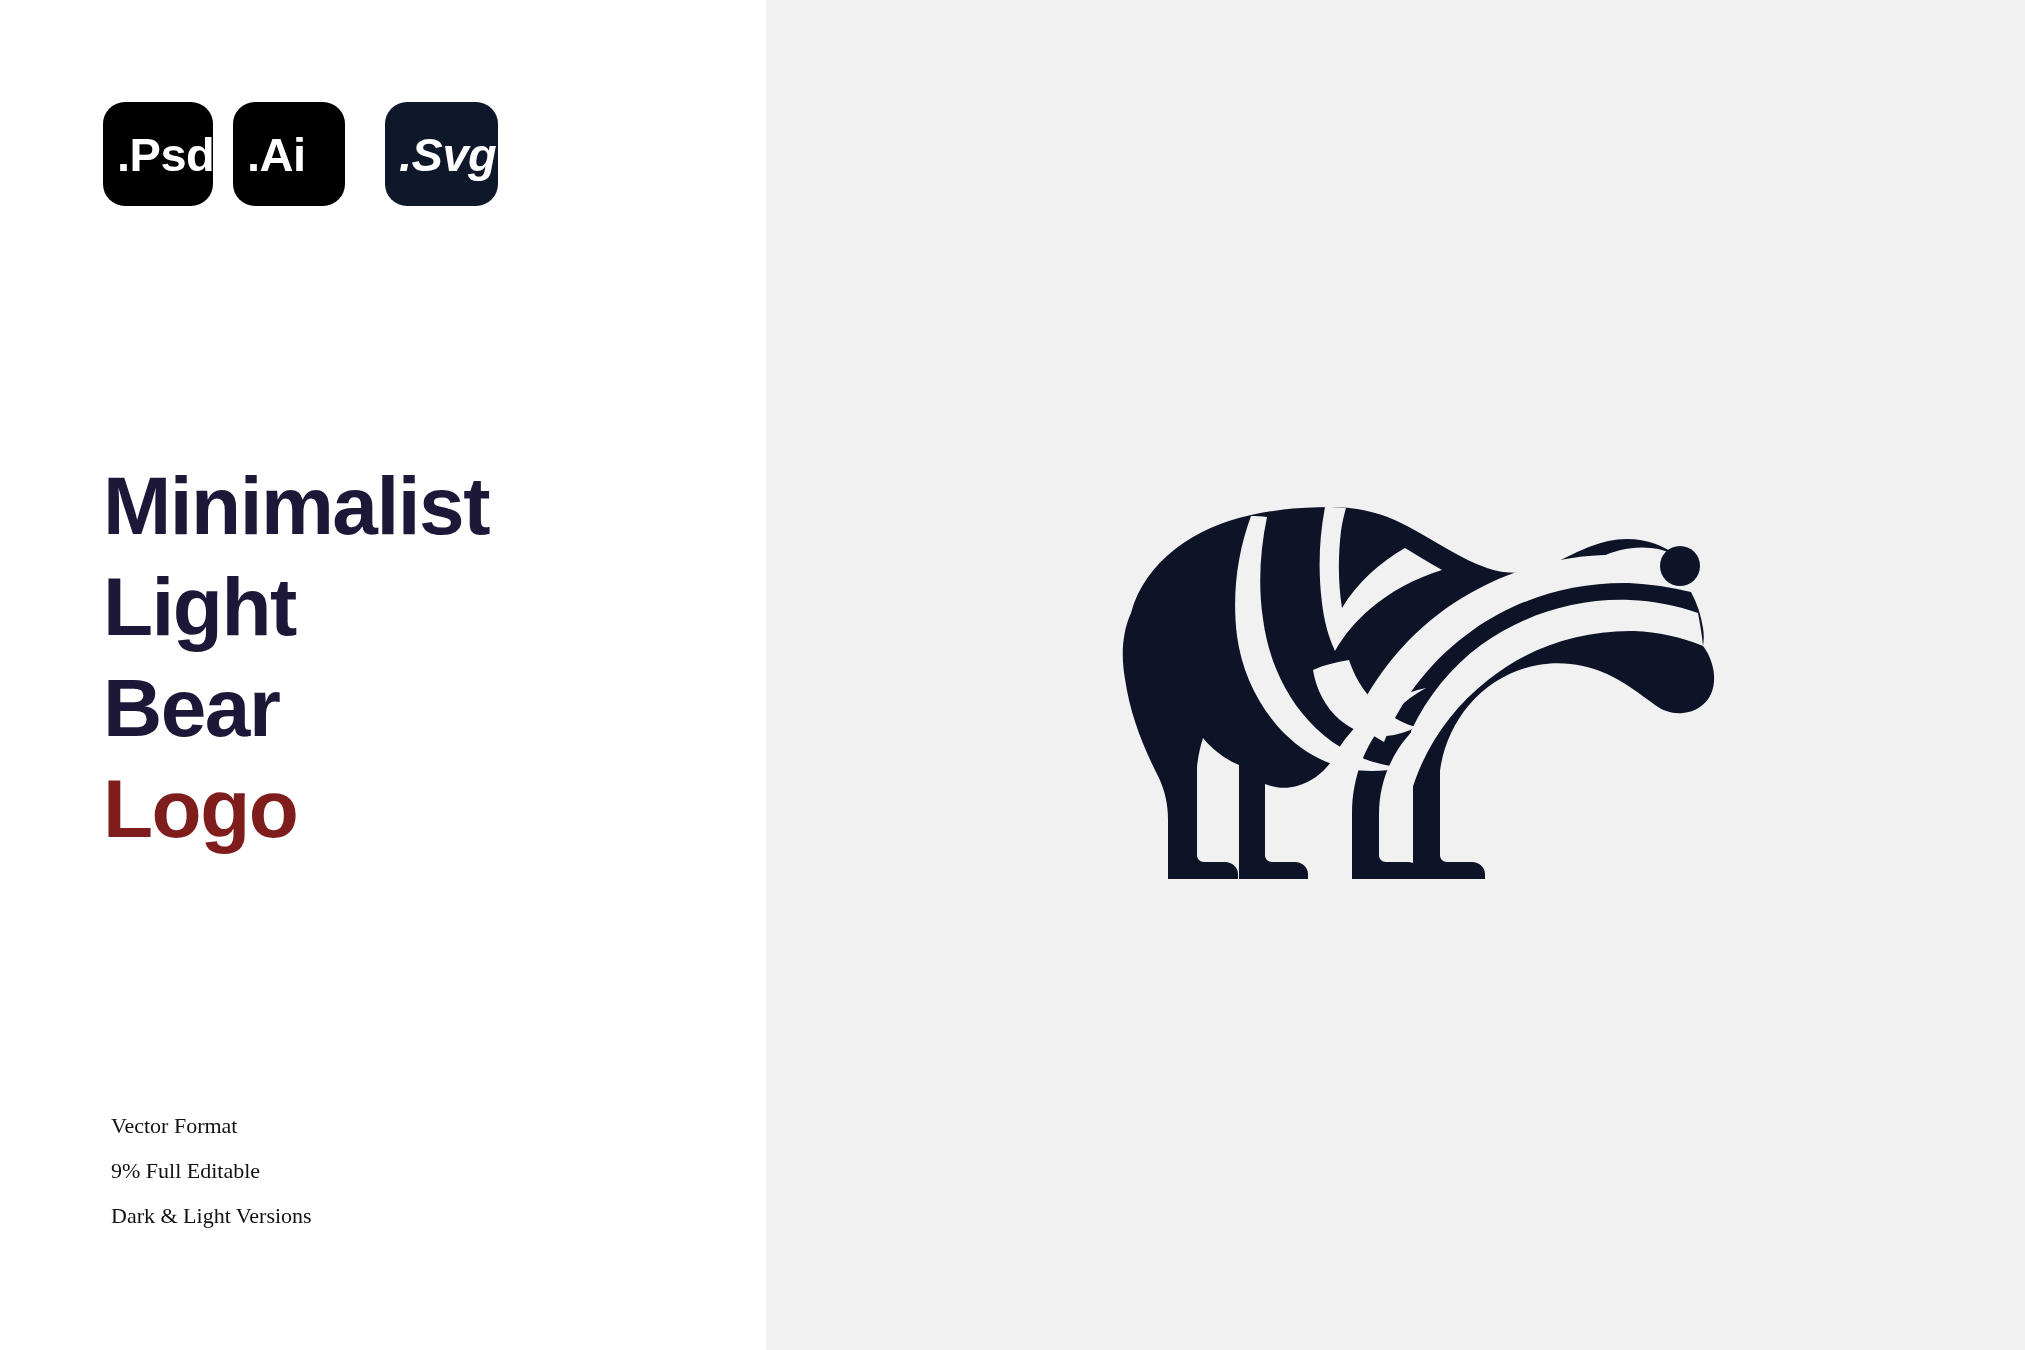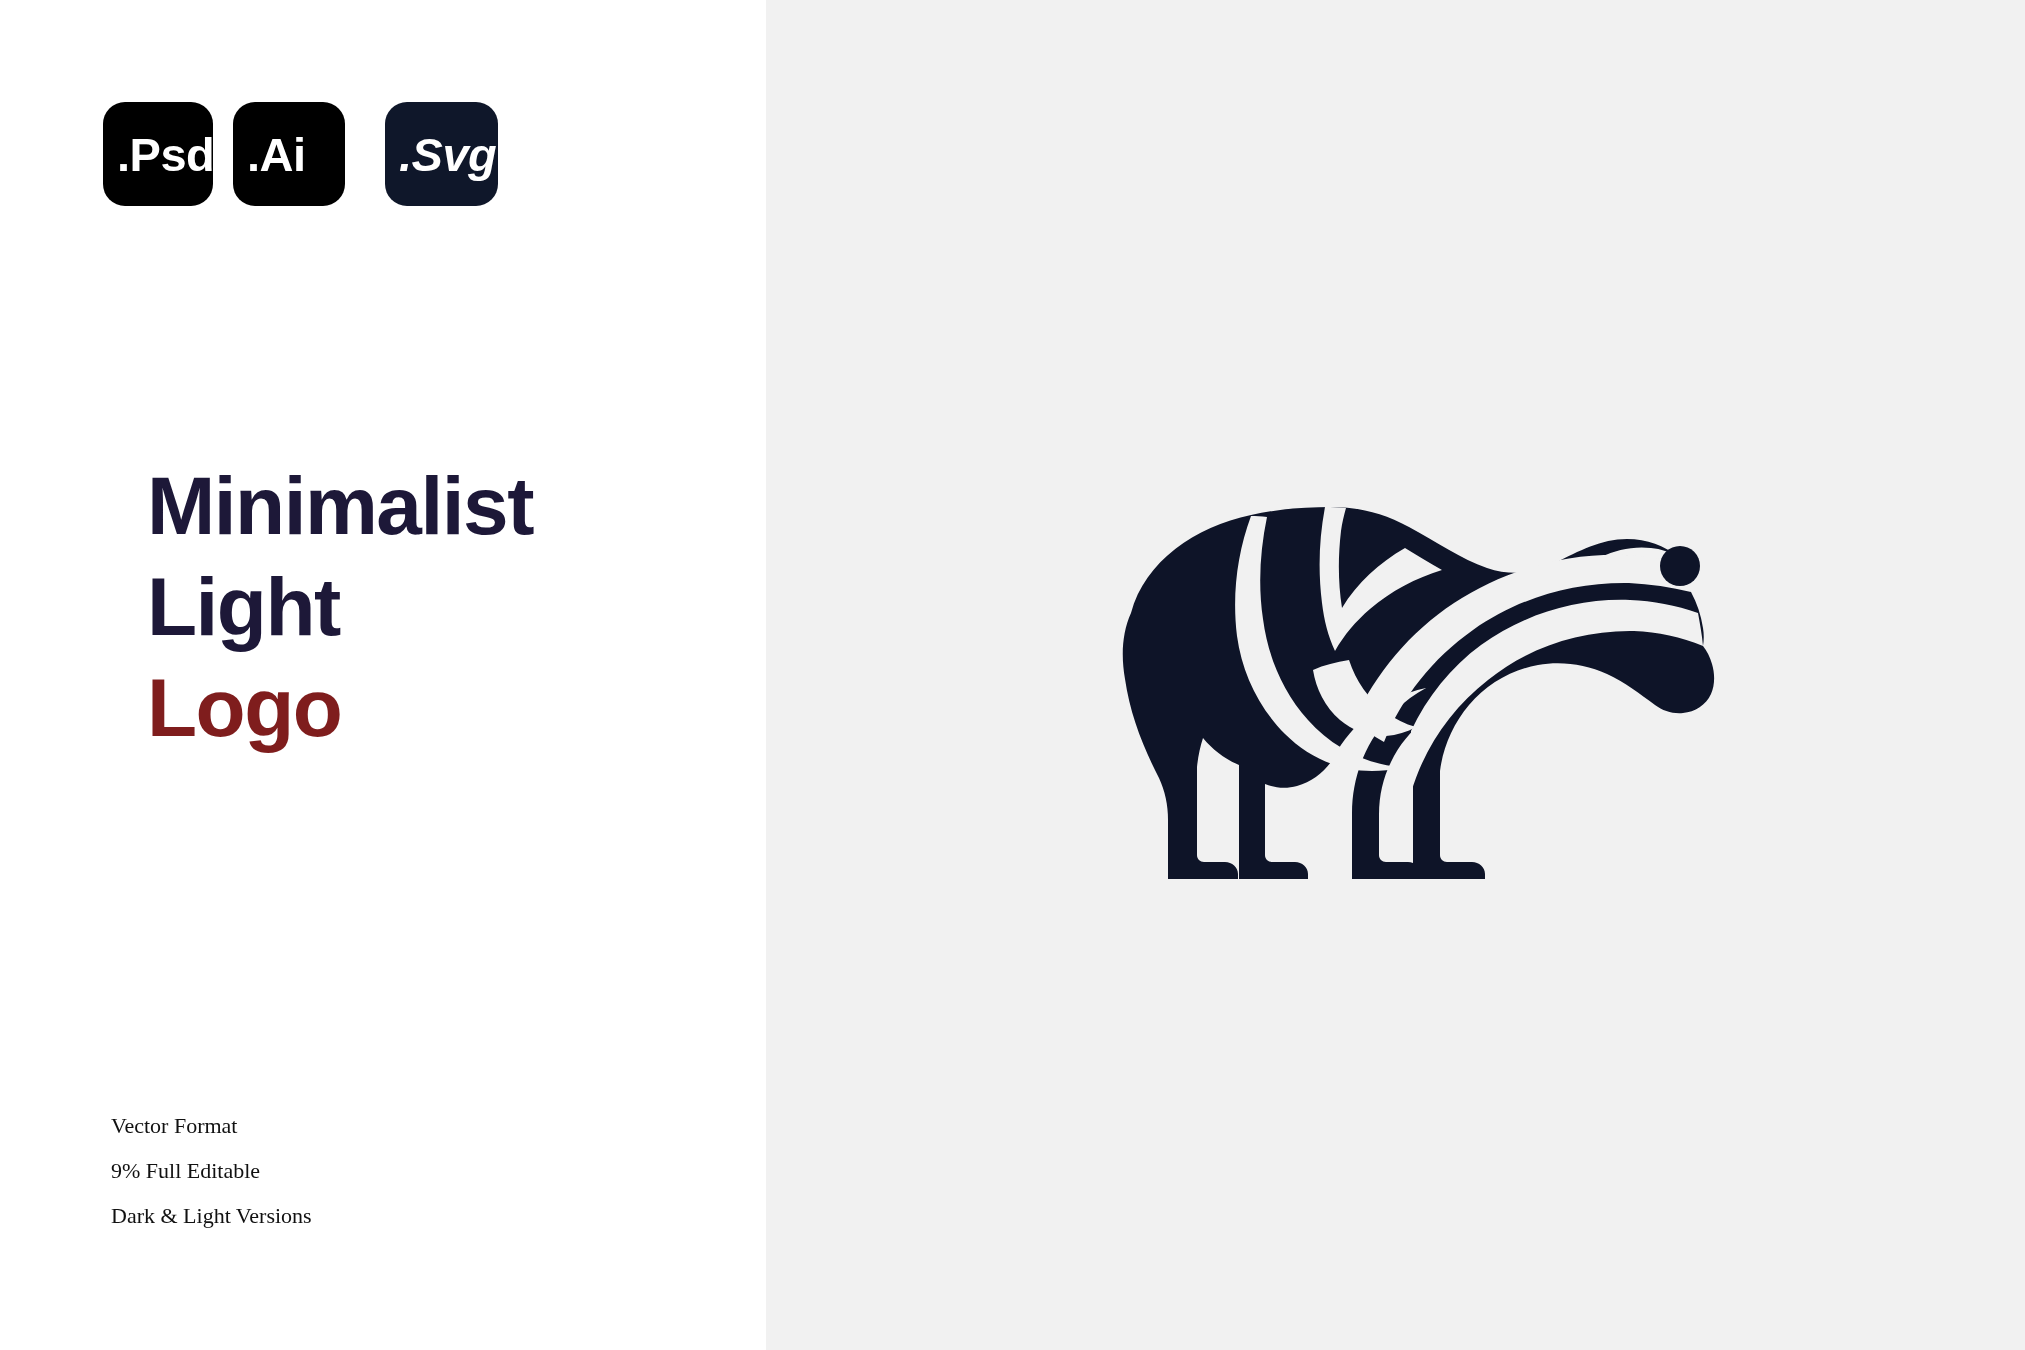--- a/index.html
+++ b/index.html
@@ -62,21 +62,21 @@
     left: 103px;
     top: 455px;
     font-family: "Liberation Sans", sans-serif;
     font-weight: bold;
     font-size: 82px;
     line-height: 101px;
     letter-spacing: -1.5px;
     color: #1d1838;
     margin: 0;
   }
-  .headline .line { display: block; margin-left: 44px; }
+  .headline .line { display: block; }
   .headline .line-logo { color: #000000; }
 
   .footer-note {
     position: absolute;
     left: 111px;
     top: 1103px;
     font-family: "Liberation Serif", serif;
     font-size: 22px;
     line-height: 45px;
     color: #111111;
@@ -125,20 +125,21 @@
         <span>.Ai</span>
       </div>
       <div class="badge svg" style="background: #0f172a; color: rgb(255, 255, 255); font-style: italic;">
         <span>.Svg</span>
       </div>
     </div>
 
     <h1 class="headline" style="color: rgb(29, 24, 56);">
       <span class="line">Minimalist</span>
       <span class="line">Light</span>
+      <span class="line">Bear</span>
       <span class="line line-logo" style="color: #7f1d1d;">Logo</span>
     </h1>
 
     <div class="footer-note" style="color: rgb(17, 17, 17);">
       <span class="fline">Vector Format</span>
       <span class="fline">9% Full Editable</span>
       <span class="fline">Dark &amp; Light Versions</span>
     </div>
 
   </div>

